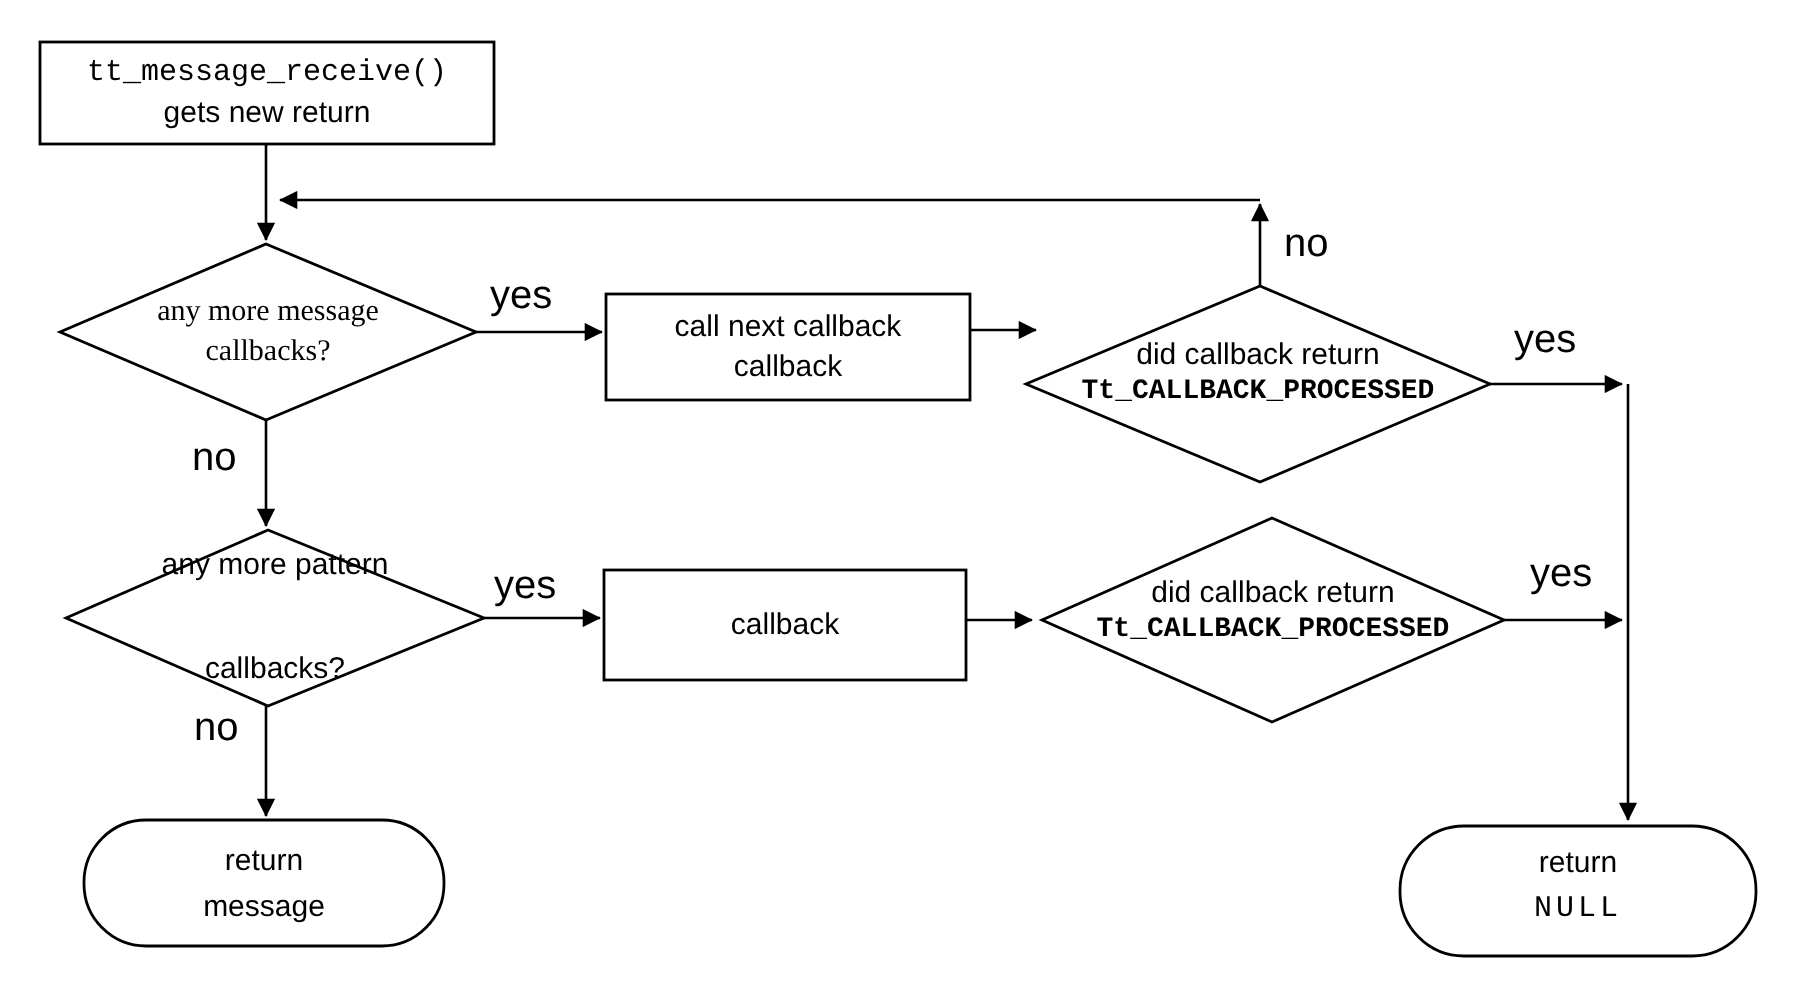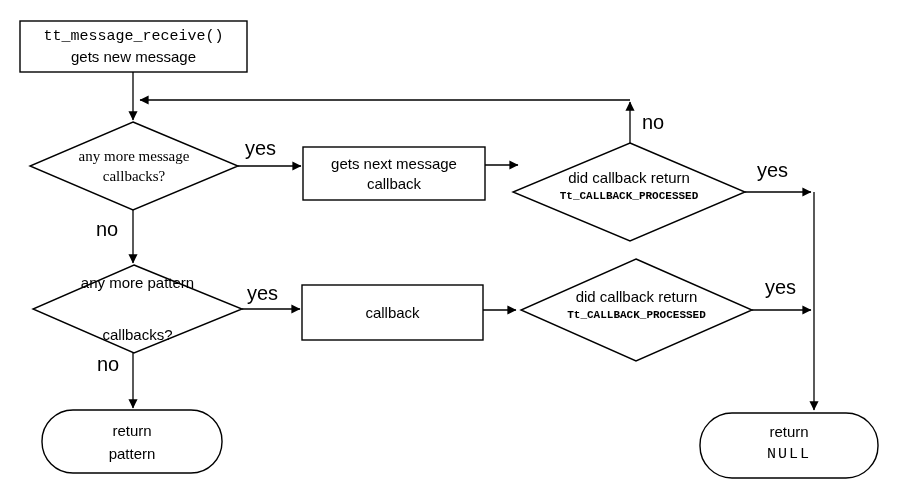--- a/index.html
+++ b/index.html
@@ -41,21 +41,21 @@
     font-size: 15px;
     line-height: 20px;
     pointer-events: none;
   }
   .nodetext span { display: block; white-space: nowrap; }
   .mono {
     font-family: "Liberation Mono", monospace;
   }
   .code-small {
     font-family: "Liberation Mono", monospace;
-    font-size: 11px;
+    font-size: 14px;
     font-weight: bold;
     line-height: 17px;
   }
   .null-code {
     font-family: "Liberation Mono", monospace;
     letter-spacing: 2px;
   }
   .terminal-text { line-height: 23px; }
   .elabel {
     position: absolute;
@@ -96,30 +96,30 @@
     <polygon class="shape" points="630,143 745,192 630,241 513,192"></polygon>
     <polygon class="shape" points="134,265 242,309 134,353 33,309"></polygon>
     <rect class="shape" x="302" y="285" width="181" height="55"></rect>
     <polygon class="shape" points="636,259 752,310 636,361 521,310"></polygon>
     <rect class="shape" x="42" y="410" width="180" height="63" rx="31" ry="31"></rect>
     <rect class="shape" x="700" y="413" width="178" height="65" rx="32" ry="32"></rect>
   </svg>
 
   <div class="nodetext" style="left:20px; top:21px; width:227px; height:51px;">
     <span class="mono">tt_message_receive()</span>
-    <span>gets new message</span>
+    <span>gets new return</span>
   </div>
 
   <div class="nodetext" style="left:30px; top:124px; width:208px; height:84px;font-family:Liberation Serif, serif;">
     <span>any more message</span>
     <span>callbacks?</span>
   </div>
 
   <div class="nodetext" style="left:303px; top:147px; width:182px; height:53px;">
-    <span>gets next message</span>
+    <span>call next callback</span>
     <span>callback</span>
   </div>
 
   <div class="nodetext" style="left:513px; top:143px; width:232px; height:92px; padding-bottom:6px; box-sizing:border-box;">
     <span>did callback return</span>
     <span class="code-small">Tt_CALLBACK_PROCESSED</span>
   </div>
 
   <div class="nodetext" style="left:33px; top:267px; width:209px; height:84px;gap:32px;">
     <span>any more pattern</span>
@@ -130,21 +130,21 @@
     <span>callback</span>
   </div>
 
   <div class="nodetext" style="left:521px; top:259px; width:231px; height:96px; padding-bottom:4px; box-sizing:border-box;">
     <span>did callback return</span>
     <span class="code-small">Tt_CALLBACK_PROCESSED</span>
   </div>
 
   <div class="nodetext terminal-text" style="left:42px; top:410px; width:180px; height:63px;">
     <span>return</span>
-    <span>pattern</span>
+    <span>message</span>
   </div>
 
   <div class="nodetext terminal-text" style="left:700px; top:413px; width:178px; height:65px; padding-bottom:6px; box-sizing:border-box;">
     <span>return</span>
     <span class="null-code">NULL</span>
   </div>
 
   <div class="elabel" style="left:245px; top:140px;">yes</div>
   <div class="elabel" style="left:96px;  top:221px;">no</div>
   <div class="elabel" style="left:642px; top:114px;">no</div>

